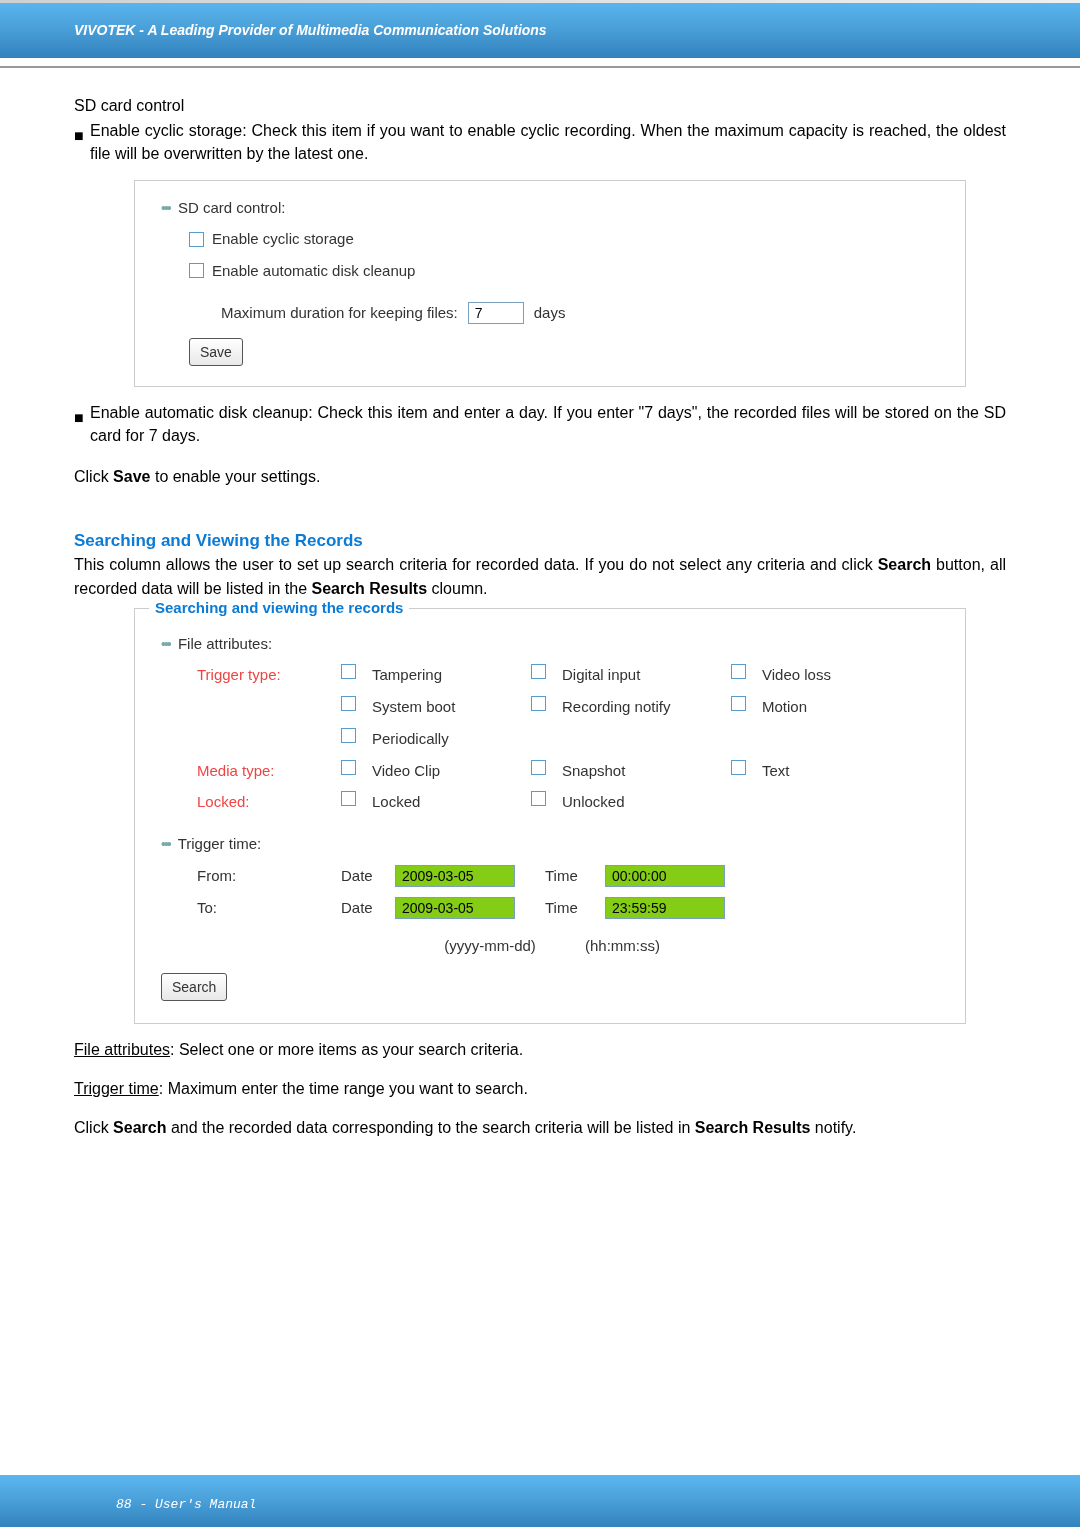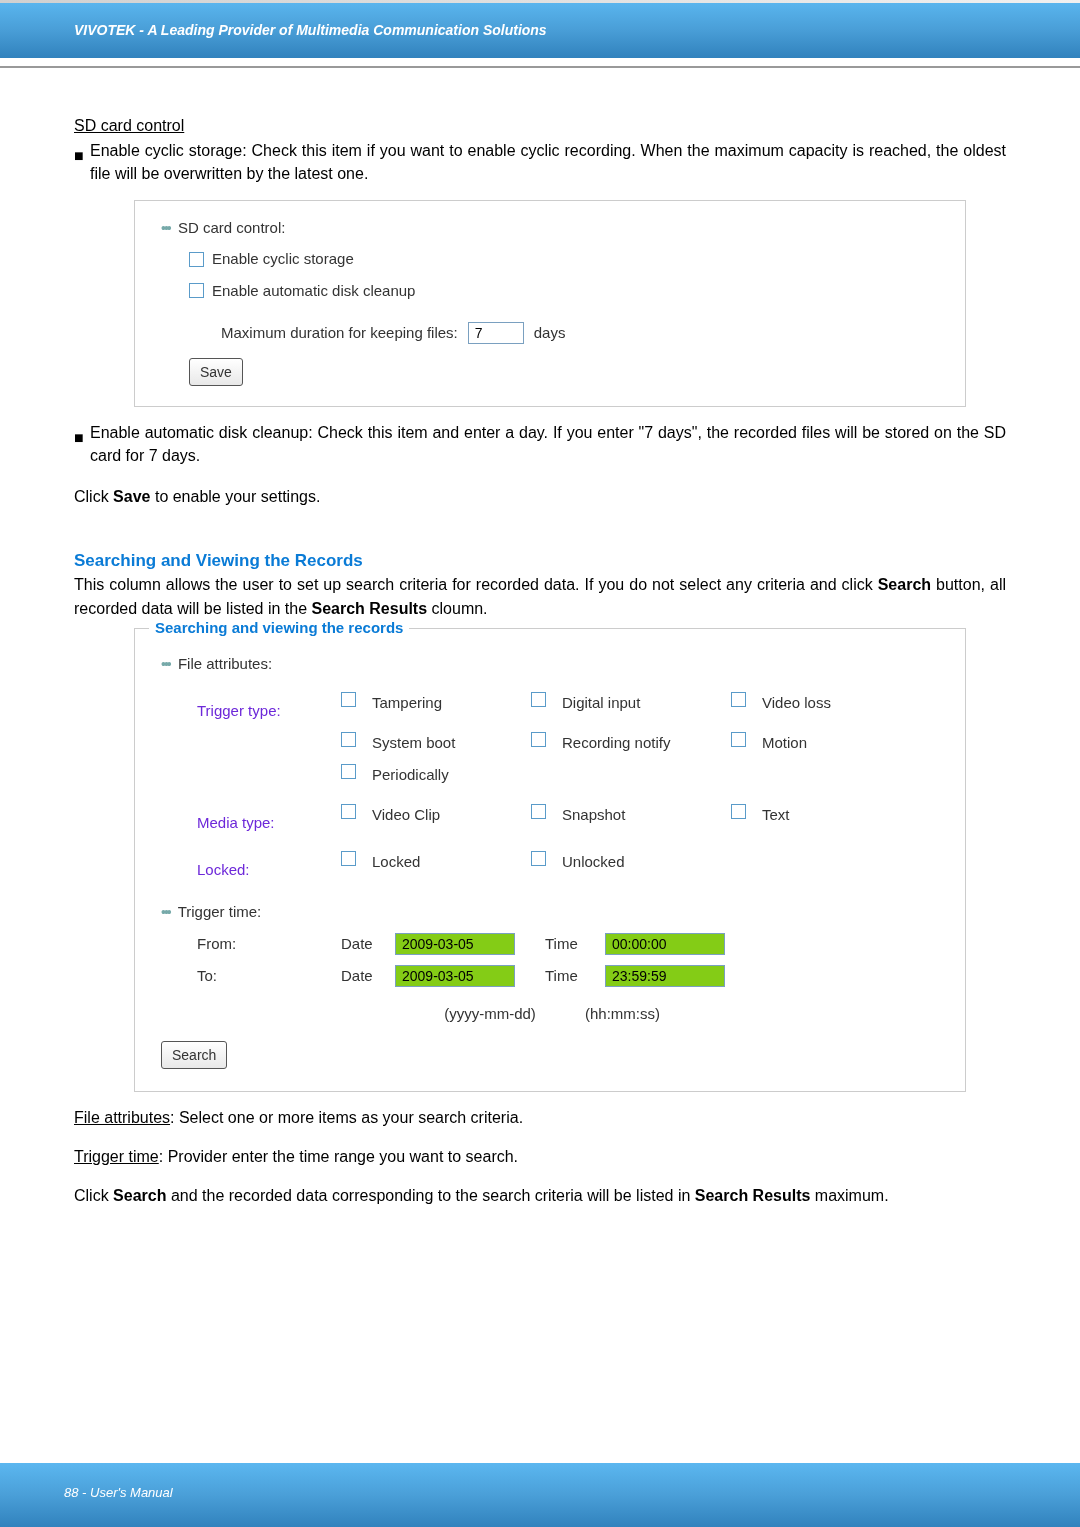--- a/index.html
+++ b/index.html
@@ -35,23 +35,22 @@
     background: #999;
     margin-top: 8px;
   }
   .content {
     padding: 20px 74px 0 74px;
     font-size: 16px;
     line-height: 1.45;
     color: #000;
   }
   .section-title {
-    text-decoration: underline;
     font-size: 16px;
-    margin-top: 26px;
+    margin-top: 6px;
   }
   .bullet-para {
     display: flex;
     text-align: justify;
     margin-top: 2px;
   }
   .bullet-sq {
     display: inline-block;
     width: 10px;
     min-width: 10px;
@@ -132,21 +131,21 @@
     color: #0a7bd6;
     font-weight: bold;
     font-size: 15px;
   }
   .row3col {
     display: grid;
     grid-template-columns: 180px 190px 200px 140px;
     align-items: center;
     margin: 10px 0 10px 0;
   }
-  .row3col .lbl { margin-left: 36px; color: #6d28d9; margin-top: 16px; }
+  .row3col .lbl { margin-left: 36px; color: #ef4444; }
   .inline-cb { display: flex; align-items: flex-start; gap: 8px; }
   .time-row {
     display: grid;
     grid-template-columns: 180px 54px 150px 60px 150px;
     align-items: center;
     margin: 10px 0 10px 0;
   }
   .time-row .lbl { margin-left: 36px; }
   .wideinput {
     border: 1px solid #7aa0c0;
@@ -157,26 +156,27 @@
     background: #84cc16;
   }
   .hint-row {
     display: grid;
     grid-template-columns: 234px 190px 210px;
     margin: 16px 0 16px 0;
   }
   .footer-band {
     position: absolute;
     left: 0; right: 0; bottom: 0;
-    height: 64px;
+    height: 52px;
     background: linear-gradient(to bottom, #5bb7f0 0%, #4a9fd8 50%, #3182bd 100%);
     color: #fff;
     font-size: 13px;
     font-style: italic;
-    padding: 22px 0 0 64px;
+    padding: 22px 0 0 116px;
+    font-family: Liberation Mono, monospace;
   }
   .just { text-align: justify; }
 </style>
 </head>
 <body>
 
 <div class="header-band">
   <div class="header-title">VIVOTEK - A Leading Provider of Multimedia Communication Solutions</div>
 </div>
 <div class="top-divider"></div>
@@ -326,23 +326,23 @@
       <span style="text-align:left">(hh:mm:ss)</span>
     </div>
 
     <span class="btn">Search</span>
   </div>
 
   <p style="margin-top:14px">
     <span style="text-decoration:underline">File attributes</span><span>: Select one or more items as your search criteria.</span>
   </p>
   <p style="margin-top:16px">
-    <span style="text-decoration:underline">Trigger time</span><span>: Provider enter the time range you want to search.</span>
+    <span style="text-decoration:underline">Trigger time</span><span>: Maximum enter the time range you want to search.</span>
   </p>
   <p class="just" style="margin-top:16px">
-    <span>Click </span><b>Search</b><span> and the recorded data corresponding to the search criteria will be listed in </span><b>Search Results</b><span> maximum.</span>
+    <span>Click </span><b>Search</b><span> and the recorded data corresponding to the search criteria will be listed in </span><b>Search Results</b><span> notify.</span>
   </p>
 
 </div>
 
 <div class="footer-band">
   <span>88 - User's Manual</span>
 </div>
 
 </body></html>

